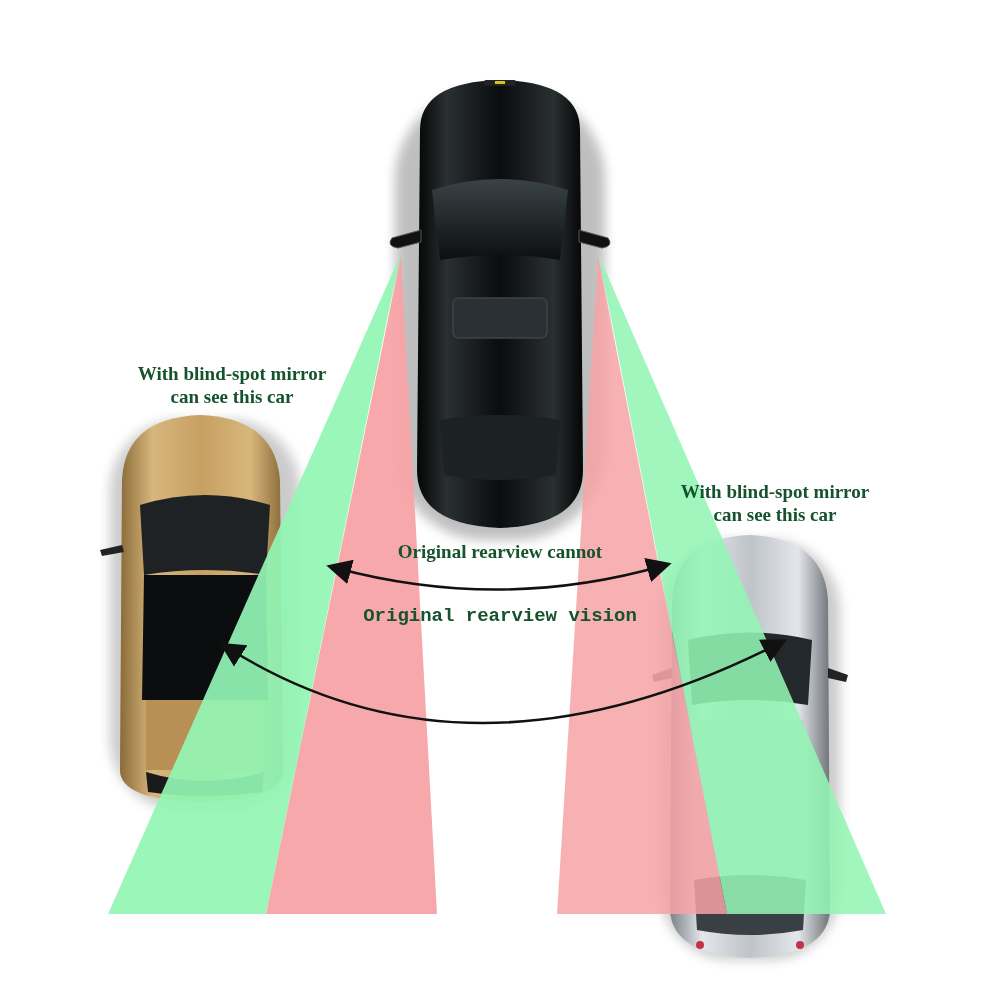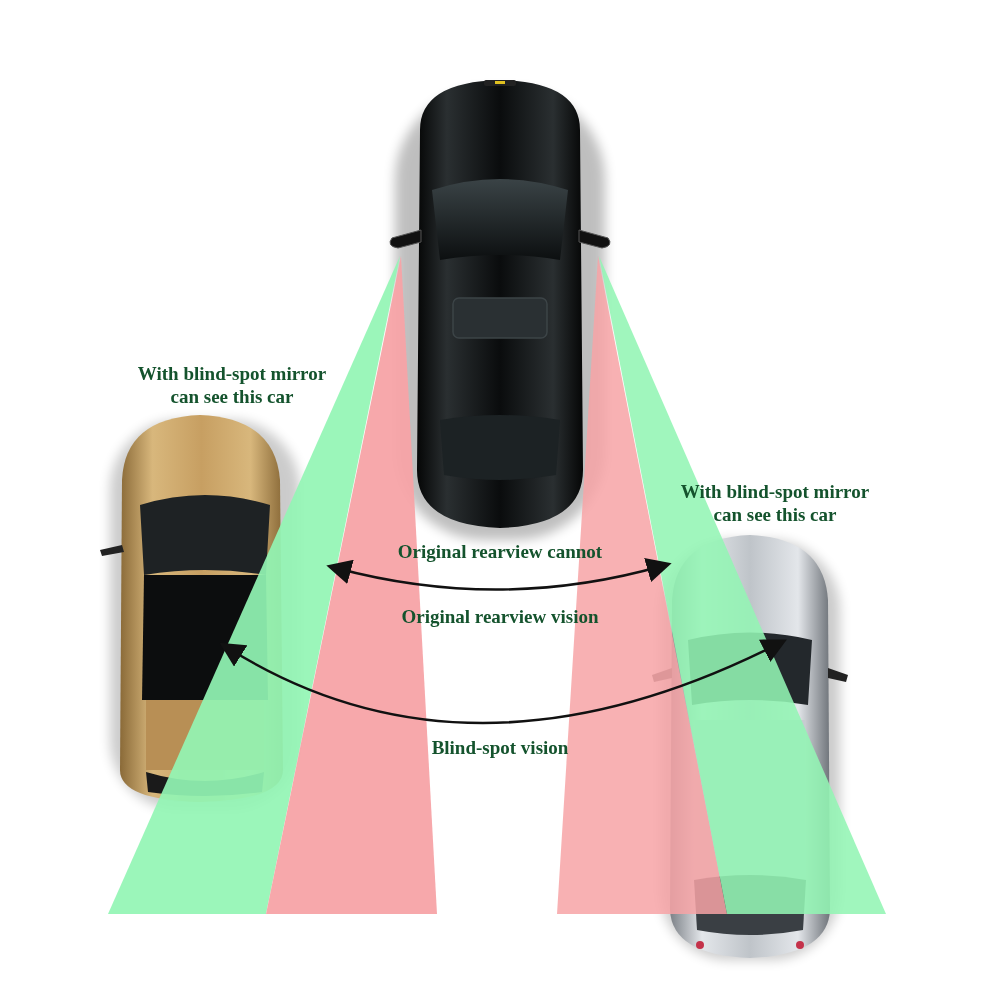--- a/index.html
+++ b/index.html
@@ -118,16 +118,15 @@
 
   <div class="label" style="left:650px; top:480px; width:250px;">
     <div>With blind-spot mirror</div>
     <div>can see this car</div>
   </div>
 
   <div class="label" style="left:350px; top:540px; width:300px;">
     <div>Original rearview cannot</div>
   </div>
 
-  <div class="label" style="left:340px; top:605px; width:320px;">Original rearview vision</div>
+  <div class="label" style="left:340px; top:605px; width:320px;font-family:Liberation Mono, monospace;">Original rearview vision</div>
 
-  <div class="label" style="left:380px; top:736px; width:240px;">Blind-spot vision</div>
 </div>
 
 </body></html>

